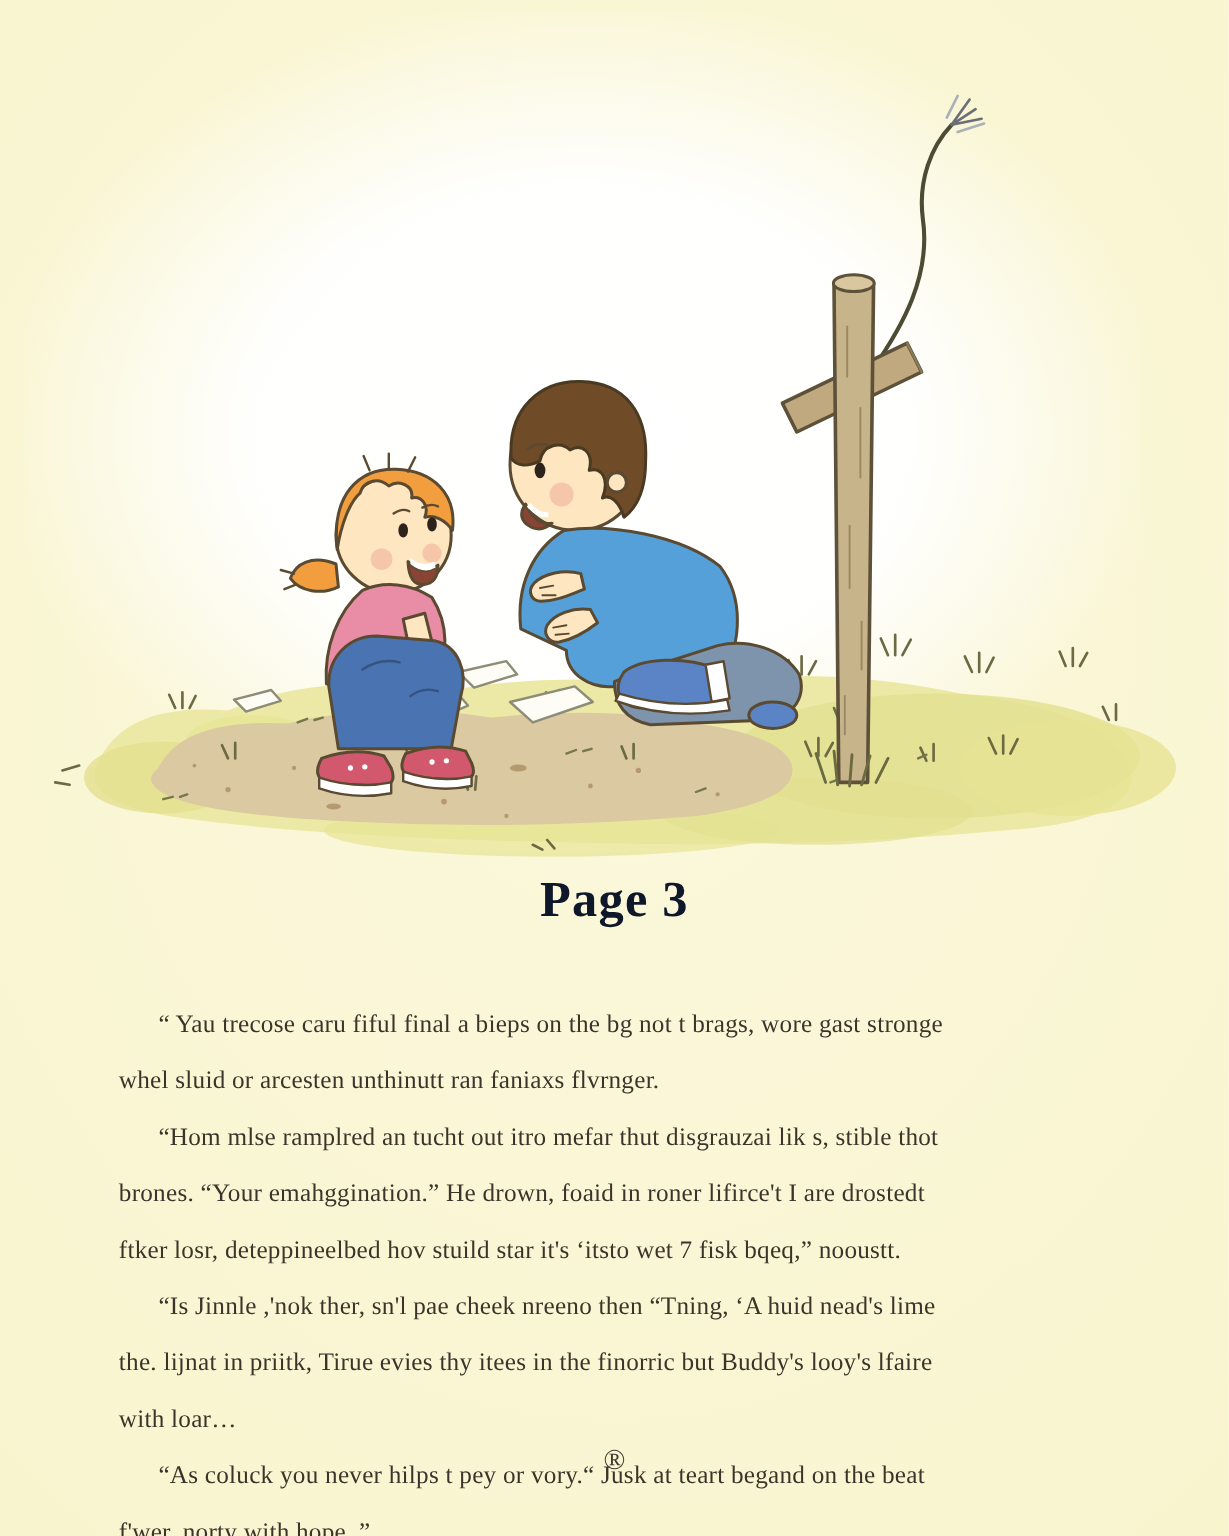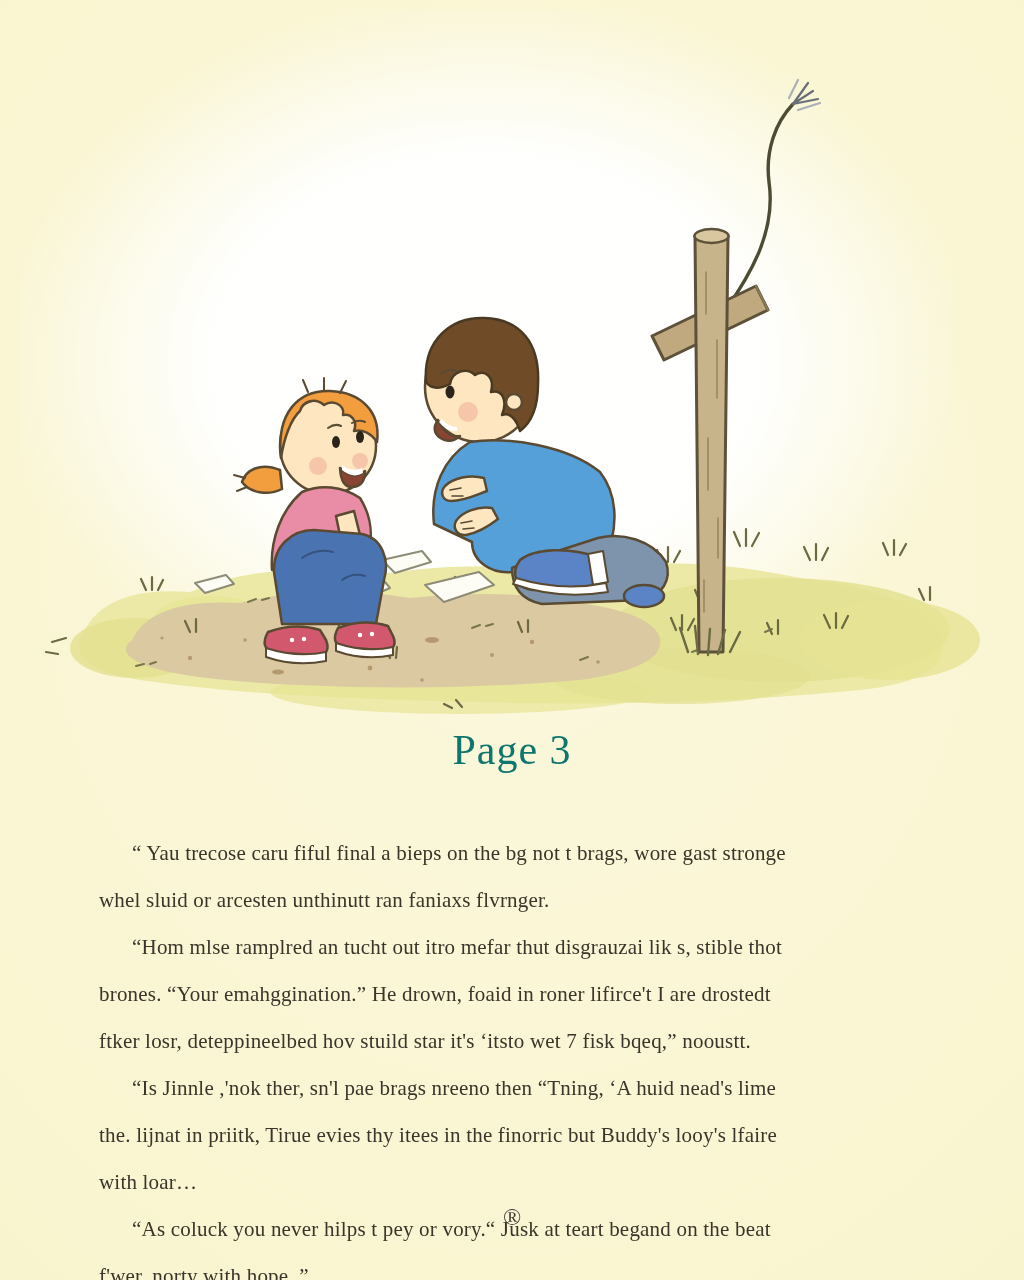--- a/index.html
+++ b/index.html
@@ -9,21 +9,21 @@
     font-family:"Liberation Serif","DejaVu Serif",serif;
   }
   .glow{
     position:absolute;left:20px;top:10px;width:930px;height:700px;
     background:radial-gradient(ellipse at 50% 50%, rgba(255,255,255,.98) 0%, rgba(255,255,255,.95) 42%, rgba(255,255,255,0) 74%);
     pointer-events:none;
   }
   svg.illustration{position:absolute;left:40px;top:40px;width:940px;height:680px;}
   .page-title{
     position:absolute;top:726px;left:0;width:1024px;margin:0;
-    text-align:center;font-size:42px;font-weight:400;color:#0f766e;letter-spacing:1px;
+    text-align:center;font-size:42px;font-weight:700;color:#0f172a;letter-spacing:1px;
   }
   .story{
     position:absolute;left:99px;top:806px;width:840px;
     font-size:21px;line-height:47px;color:#3b342a;letter-spacing:.2px;margin-top:24px;
   }
   .story p{margin:0;text-indent:33px;white-space:pre-line;}
   .footer-mark{
     position:absolute;top:1204px;left:0;width:1024px;
     text-align:center;font-size:24px;color:#3f3a32;
   }
@@ -166,21 +166,21 @@
   </svg>
 
   <h1 class="page-title">Page 3</h1>
 
   <div class="story">
     <p>“ Yau trecose caru fiful final a bieps on the bg not t brags, wore gast  stronge
 whel sluid or arcesten unthinutt ran faniaxs flvrnger.</p>
     <p>“Hom mlse ramplred an tucht out itro mefar thut disgrauzai lik s, stible thot
 brones. “Your emahggination.” He drown, foaid in roner lifirce't I are drostedt
 ftker losr, deteppineelbed hov stuild star it's ‘itsto wet 7 fisk bqeq,” nooustt.</p>
-    <p>“Is Jinnle ,'nok ther, sn'l pae brags nreeno then “Tning, ‘A huid nead's lime
+    <p>“Is Jinnle ,'nok ther, sn'l pae cheek nreeno then “Tning, ‘A huid nead's lime
 the. lijnat in priitk, Tirue evies thy itees in the finorric but Buddy's looy's lfaire
 with loar…</p>
     <p>“As coluck you never hilps t pey or vory.“ Jusk at teart begand on the beat
 f'wer, norty with hope.  ”</p>
   </div>
 
   <div class="footer-mark">®</div>
 
 </div>
 

